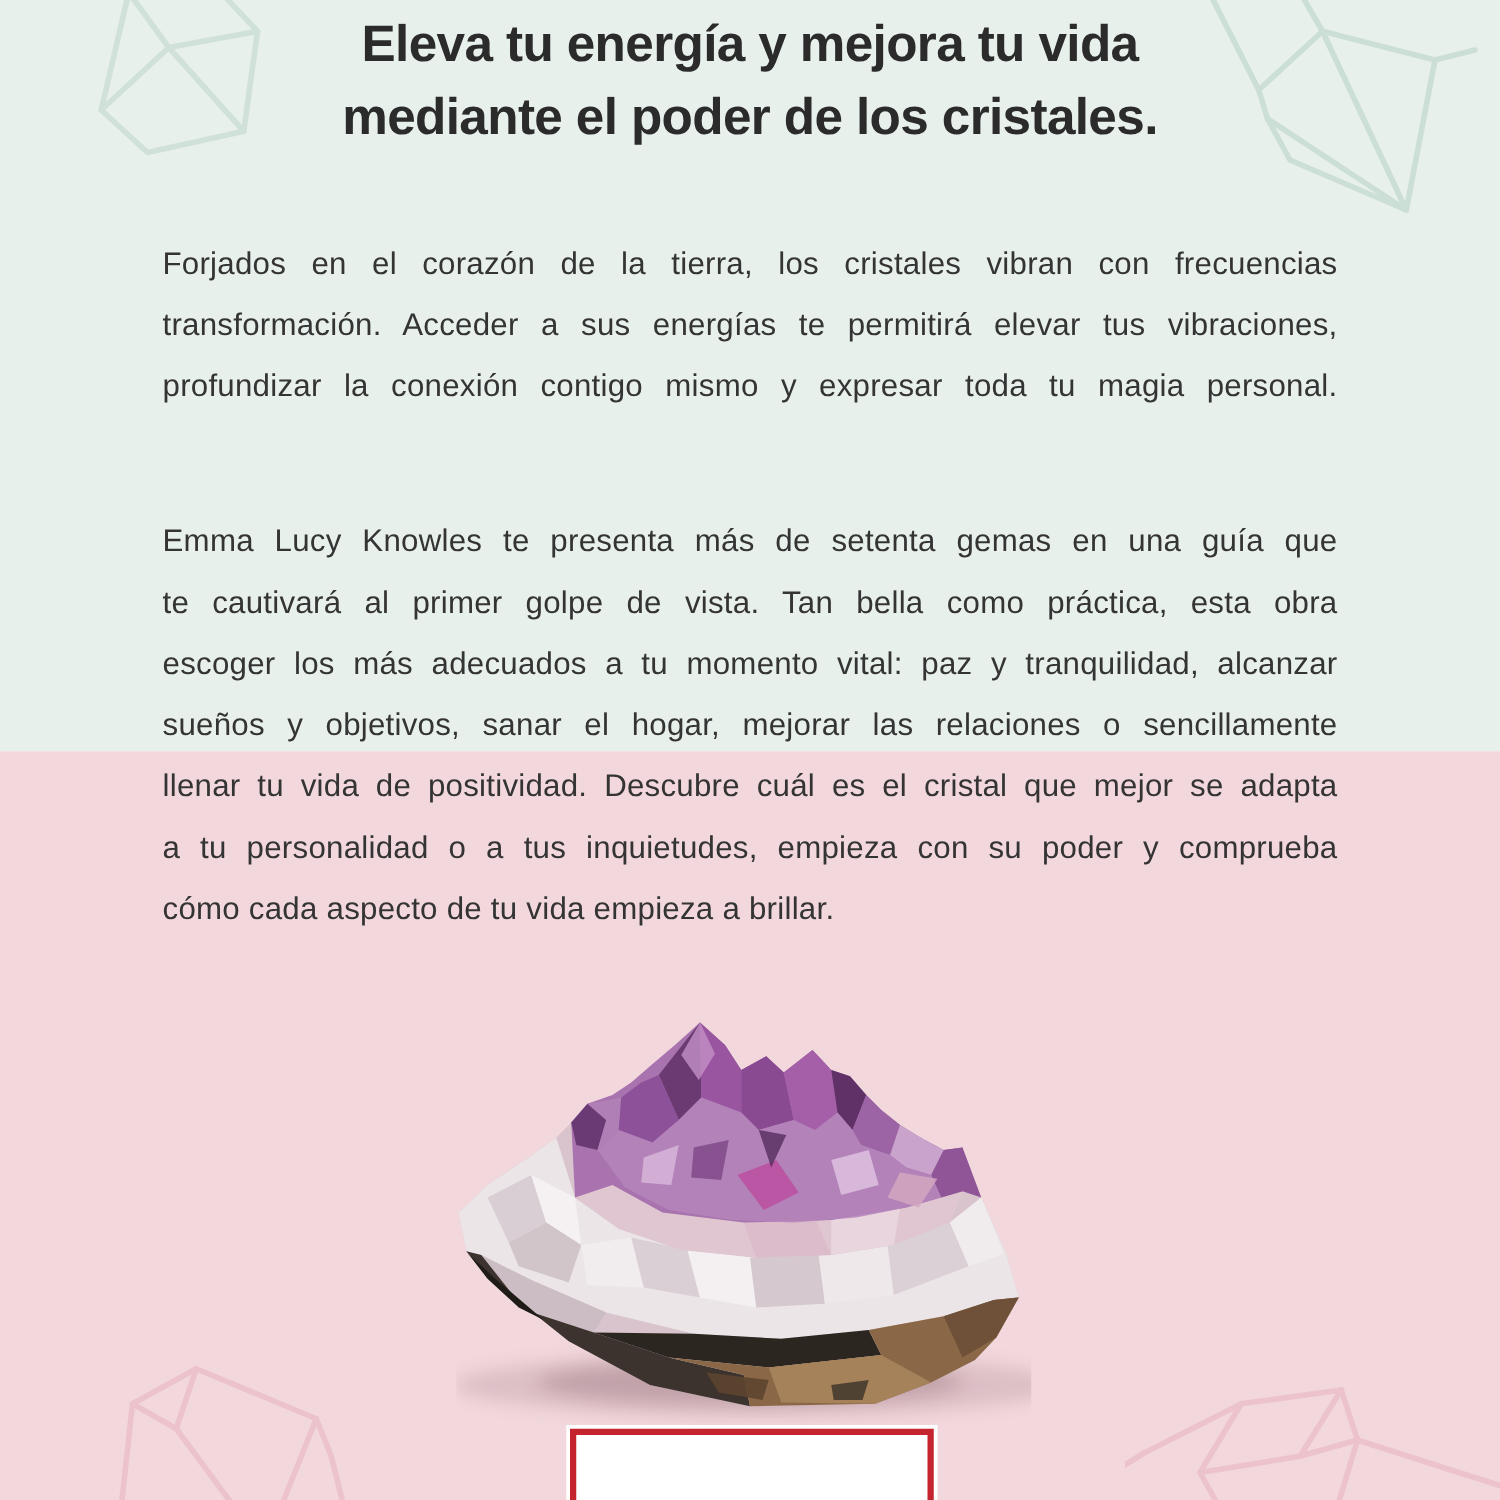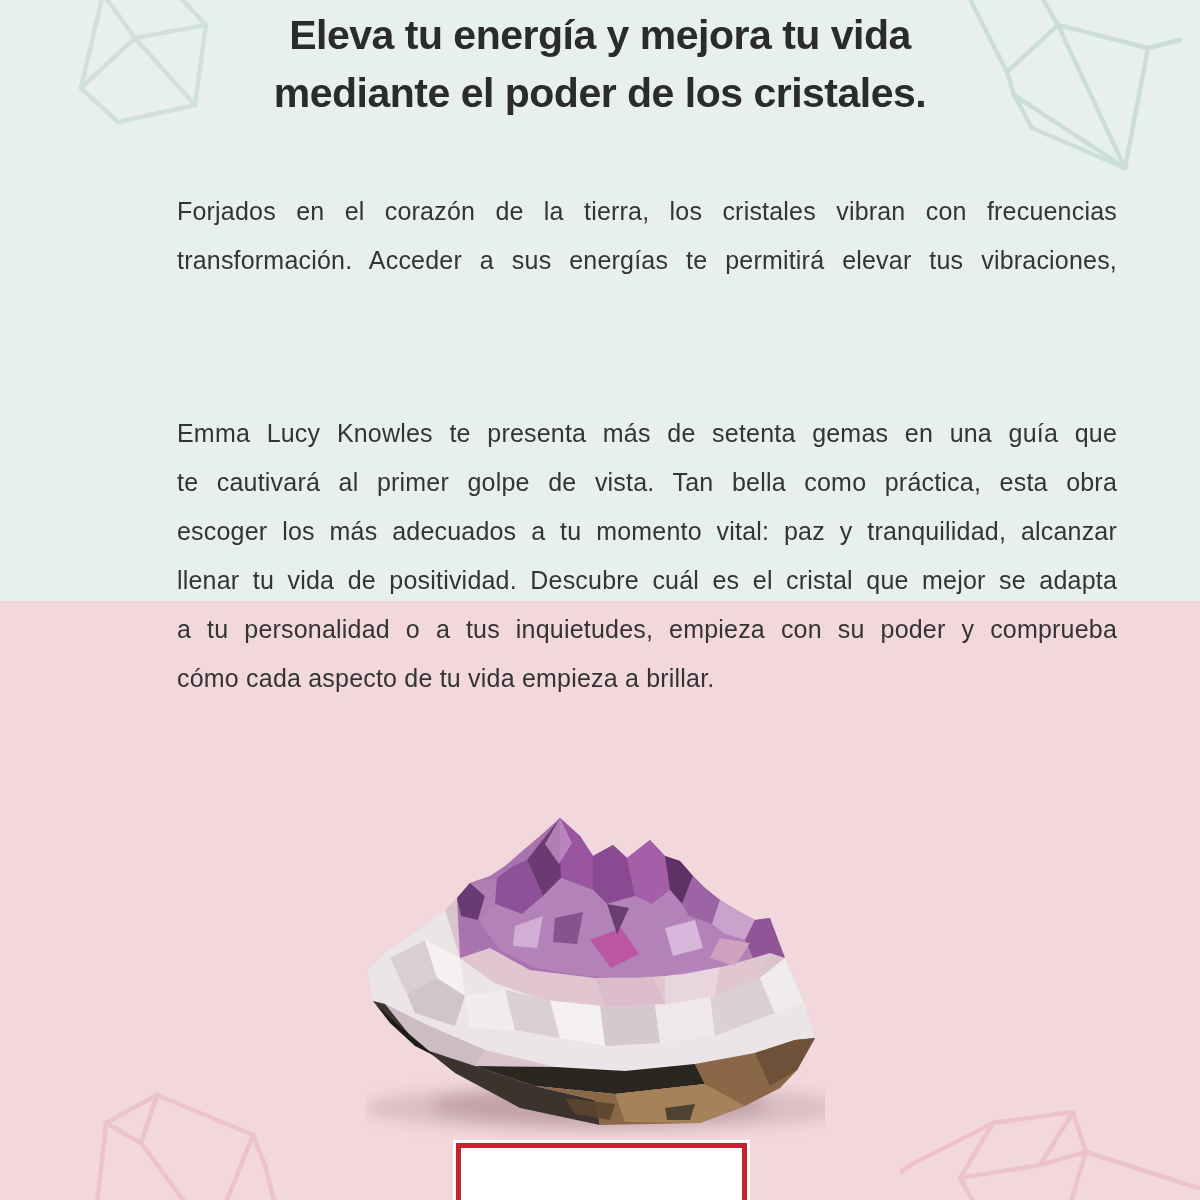--- a/index.html
+++ b/index.html
@@ -13,21 +13,20 @@
   .corner-gem{position:absolute;pointer-events:none;}
   #title{
     position:absolute;top:6px;left:100px;width:1000px;
     text-align:center;font-weight:700;font-size:41px;line-height:58px;
     letter-spacing:-0.5px;color:#2b2b2b;
   }
   .para{
     position:absolute;left:130px;width:940px;
     font-size:25px;font-weight:400;color:#343434;line-height:49px;
     letter-spacing:0.2px;
-    margin-left:47px;
   }
   #para1{top:187px;}
   #para2{top:409px;}
   .tline{text-align:justify;text-align-last:justify;white-space:normal;}
   .tline.lastline{text-align-last:left;}
   #amethyst{position:absolute;left:365px;top:808px;width:460px;height:335px;}
   #barcode-box{
     position:absolute;left:456px;top:1143px;width:281px;height:90px;
     background:#ffffff;border:5px solid #c5242e;
     box-shadow:0 0 0 3px #ffffff;
@@ -83,26 +82,28 @@
   </svg>
 
   <div id="title">
     <div>Eleva tu energía y mejora tu vida</div>
     <div>mediante el poder de los cristales.</div>
   </div>
 
   <div id="para1" class="para">
       <div class="tline">Forjados en el corazón de la tierra, los cristales vibran con frecuencias</div>
       <div class="tline">transformación. Acceder a sus energías te permitirá elevar tus vibraciones,</div>
+      <div class="tline">profundizar la conexión contigo mismo y expresar toda tu magia personal.</div>
     </div>
 
   <div id="para2" class="para">
       <div class="tline">Emma Lucy Knowles te presenta más de setenta gemas en una guía que</div>
       <div class="tline">te cautivará al primer golpe de vista. Tan bella como práctica, esta obra</div>
       <div class="tline">escoger los más adecuados a tu momento vital: paz y tranquilidad, alcanzar</div>
+      <div class="tline">sueños y objetivos, sanar el hogar, mejorar las relaciones o sencillamente</div>
       <div class="tline">llenar tu vida de positividad. Descubre cuál es el cristal que mejor se adapta</div>
       <div class="tline">a tu personalidad o a tus inquietudes, empieza con su poder y comprueba</div>
       <div class="tline lastline">cómo cada aspecto de tu vida empieza a brillar.</div>
     </div>
 
   <svg id="amethyst" viewBox="0 0 460 335">
     <defs>
       <filter id="soft" x="-40%" y="-40%" width="180%" height="180%">
         <feGaussianBlur stdDeviation="7"></feGaussianBlur>
       </filter>

